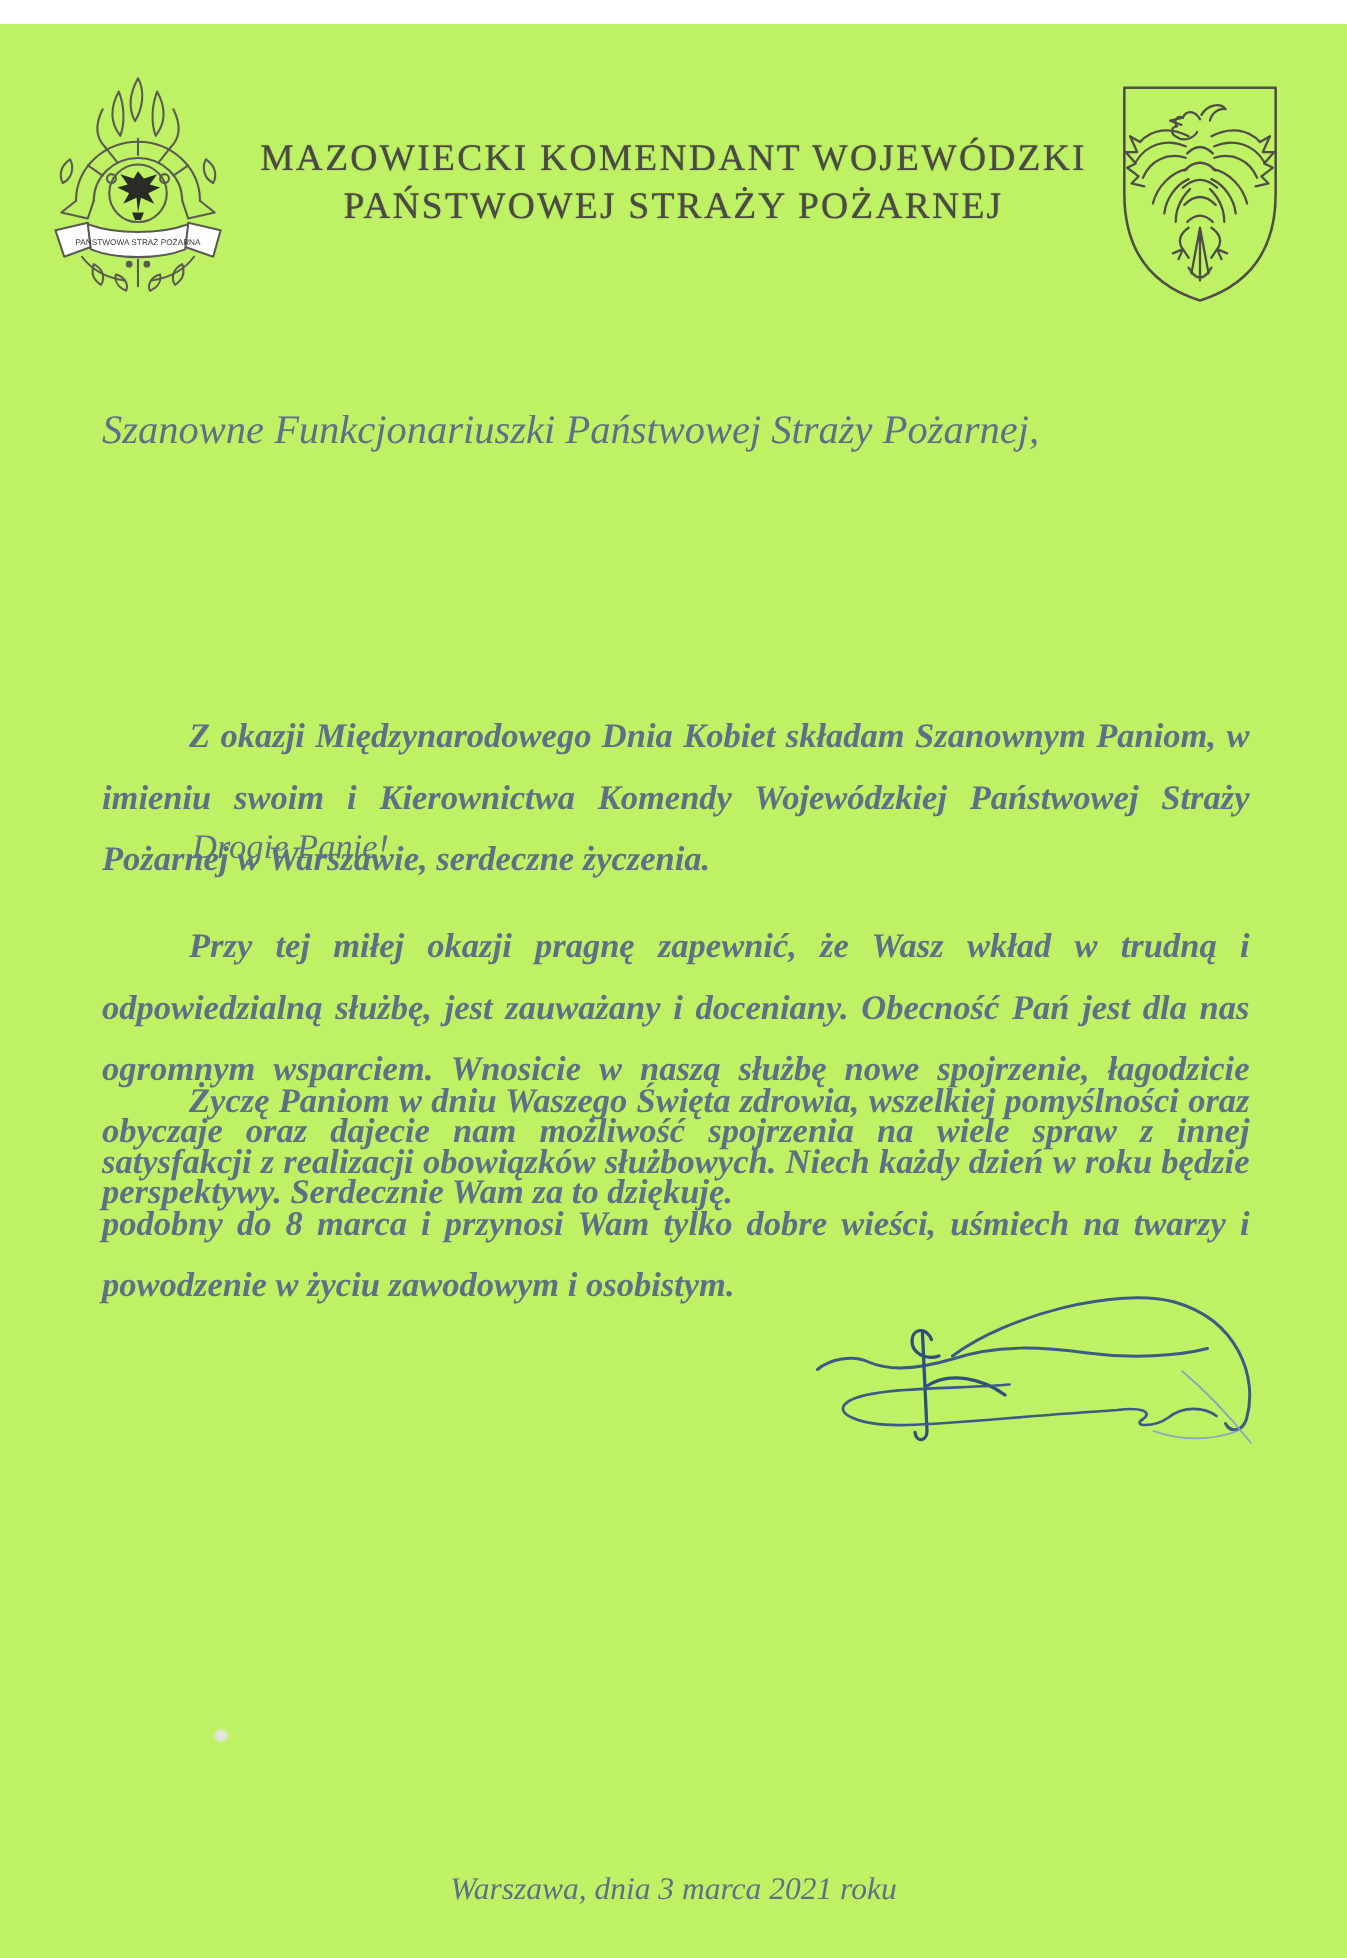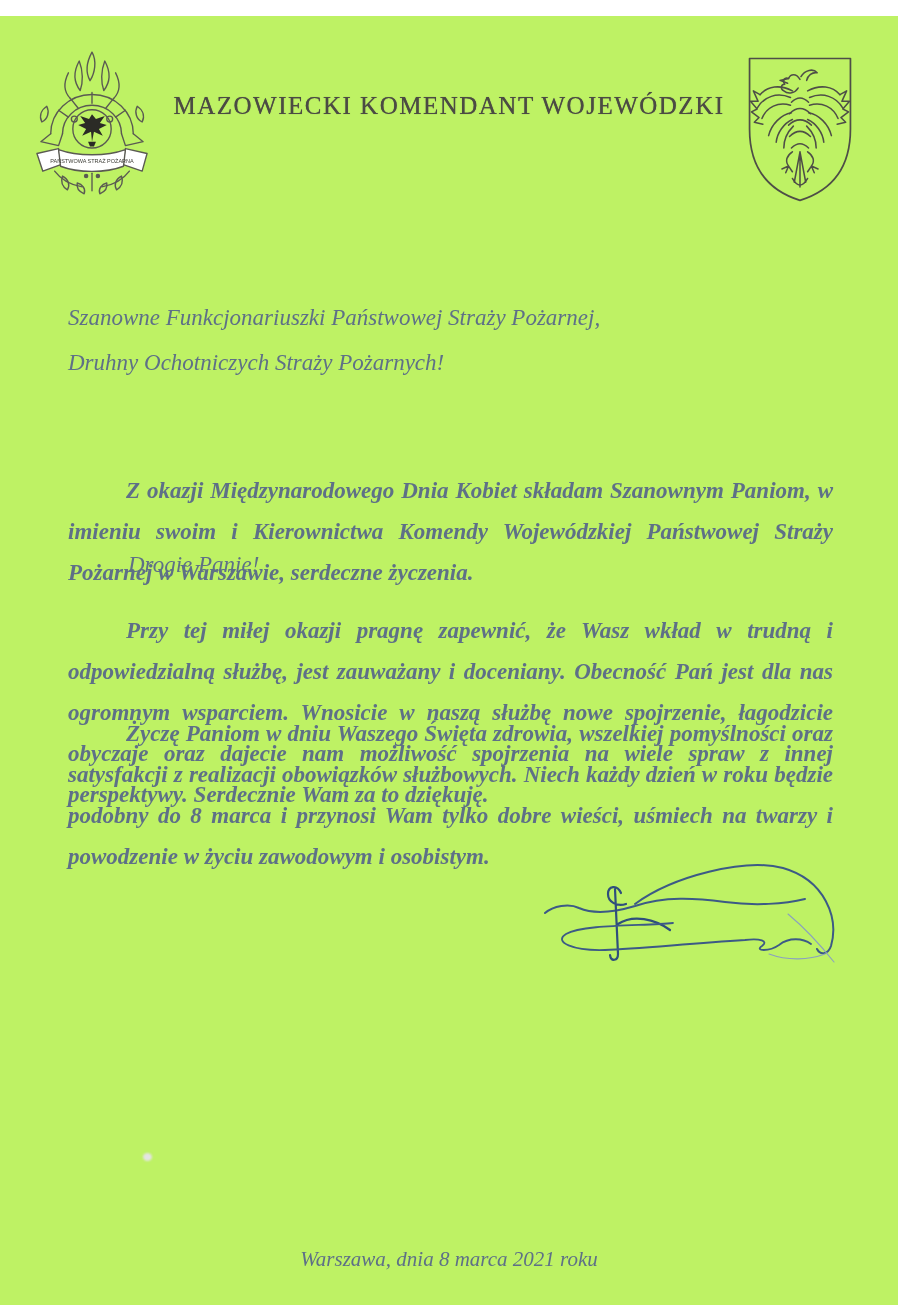--- a/index.html
+++ b/index.html
@@ -15,21 +15,21 @@
     position:absolute; left:149px; top:74px; width:600px;
     text-align:center; color:#4b4b43; font-size:25px; line-height:32px;
     letter-spacing:1.5px; font-family:"Liberation Serif",serif;
     text-shadow:0 0 0.7px #55554b;
   }
   
   .script {
     font-family:"Liberation Serif","DejaVu Serif",serif;
     font-style:italic; color:#5e7087;
   }
-  .salutation { position:absolute; left:68px; top:279px; width:780px; font-size:23px; line-height:45px; }
+  .salutation { position:absolute; left:68px; top:248px; width:780px; font-size:27px; line-height:45px; }
   .para { position:absolute; left:68px; width:765px; font-size:23px; line-height:41px; text-align:justify; text-indent:58px;font-weight:bold; }
   .p1 { top:431px; }
   .vocative { position:absolute; left:128px; top:528px; font-size:23px; line-height:41px; }
   .p2 { top:571px; }
   .p3 { top:674px; }
   
   .signature-svg { position:absolute; left:533px; top:840px; width:335px; height:122px; }
   .signature-name { position:absolute; left:480px; top:948px; width:340px; text-align:center; font-size:22px; }
   
   .dateline { position:absolute; left:0; top:1231px; width:898px; text-align:center; font-size:21px; }
@@ -78,20 +78,21 @@
       <path d="M45,138 C44,143 47,147 52,149 C54,144 50,139 45,138 Z"></path>
       <path d="M75,138 C76,143 73,147 68,149 C66,144 70,139 75,138 Z"></path>
       <circle cx="54" cy="131" r="1.6" fill="#5a5a52"></circle>
       <circle cx="66" cy="131" r="1.6" fill="#5a5a52"></circle>
       <path d="M60,128 L60,146"></path>
     </svg>
   </div>
 
   <div class="header-title">
     <div>MAZOWIECKI KOMENDANT WOJEWÓDZKI</div>
+    <div>PAŃSTWOWEJ STRAŻY POŻARNEJ</div>
   </div>
 
   <div class="emblem-right">
     <svg viewBox="0 0 130 166" width="130" height="158" fill="none" stroke="#4e4e47" stroke-width="1.6" stroke-linecap="round" stroke-linejoin="round">
 
       <path d="M12,10 H118 V84 C118,127 97,149 65,159 C33,149 12,127 12,84 Z" stroke-width="1.8"></path>
 
       <path d="M65,32 C61,25 55,26 53,31 C49,29 46,33 49,37 C45,37 44,42 48,44 C53,48 60,46 63,41"></path>
       <path d="M66,29 C70,22 79,20 83,25 C78,24 73,28 72,33"></path>
       <path d="M53,31 L44,33 L52,36"></path>
@@ -121,21 +122,20 @@
       <path d="M57,108 C51,112 49,118 53,123 M53,123 l-7,3 M53,123 l-3,7 M53,123 l4,6"></path>
       <path d="M73,108 C79,112 81,118 77,123 M77,123 l7,3 M77,123 l3,7 M77,123 l-4,6"></path>
 
       <path d="M65,108 L59,140 M65,108 L65,145 M65,108 L71,140"></path>
       <path d="M57,136 Q65,150 73,136"></path>
     </svg>
   </div>
 
   <div class="salutation script">
     <div>Szanowne Funkcjonariuszki Państwowej Straży Pożarnej,</div>
-    <div>Druhny Ochotniczych Straży Pożarnych!</div>
   </div>
 
   <p class="para p1 script">Z okazji Międzynarodowego Dnia Kobiet składam Szanownym Paniom, w imieniu swoim i Kierownictwa Komendy Wojewódzkiej Państwowej Straży Pożarnej w Warszawie, serdeczne życzenia.</p>
   <div class="vocative script">Drogie Panie!</div>
   <p class="para p2 script">Przy tej miłej okazji pragnę zapewnić, że Wasz wkład w trudną i odpowiedzialną służbę, jest zauważany i doceniany. Obecność Pań jest dla nas ogromnym wsparciem. Wnosicie w naszą służbę nowe spojrzenie, łagodzicie obyczaje oraz dajecie nam możliwość spojrzenia na wiele spraw z innej perspektywy. Serdecznie Wam za to dziękuję.</p>
   <p class="para p3 script">Życzę Paniom w dniu Waszego Święta zdrowia, wszelkiej pomyślności oraz satysfakcji z realizacji obowiązków służbowych. Niech każdy dzień w roku będzie podobny do 8 marca i przynosi Wam tylko dobre wieści, uśmiech na twarzy i powodzenie w życiu zawodowym i osobistym.</p>
 
   <div class="signature-svg">
     <svg viewBox="0 0 335 122" width="335" height="122" fill="none" stroke-linecap="round" stroke-linejoin="round">
       <path d="M102,48 C140,20 212,2 250,12 C292,24 306,62 298,90 C295,99 287,99 284,93" stroke="#3c5a86" stroke-width="2"></path>
@@ -143,15 +143,15 @@
       <path d="M88,37 C84,28 75,30 75,38 C75,46 84,51 93,48 M82,33 L85,98 C85,105 78,106 77,99 M85,68 C100,58 122,63 137,74" stroke="#2f4f7c" stroke-width="2.2"></path>
       <path d="M140,67 C110,70 50,68 33,78 C20,86 40,95 72,94 C104,93 150,88 212,84 C227,82 236,85 229,90 C221,95 236,96 246,89 C256,81 270,82 278,88" stroke="#3c5a86" stroke-width="1.8"></path>
       <path d="M255,58 C273,73 289,91 301,106" stroke="#8aa0c0" stroke-width="1.1"></path>
       <path d="M236,98 C255,105 276,104 292,98" stroke="#8aa0c0" stroke-width="1.1"></path>
     </svg>
   </div>
 
 
   <div class="artifact-dot"></div>
 
-  <div class="dateline script">Warszawa, dnia 8 marca 2021 roku</div>
+  <div class="dateline script">Warszawa, dnia 3 marca 2021 roku</div>
 
 </div>
 
 </body></html>

